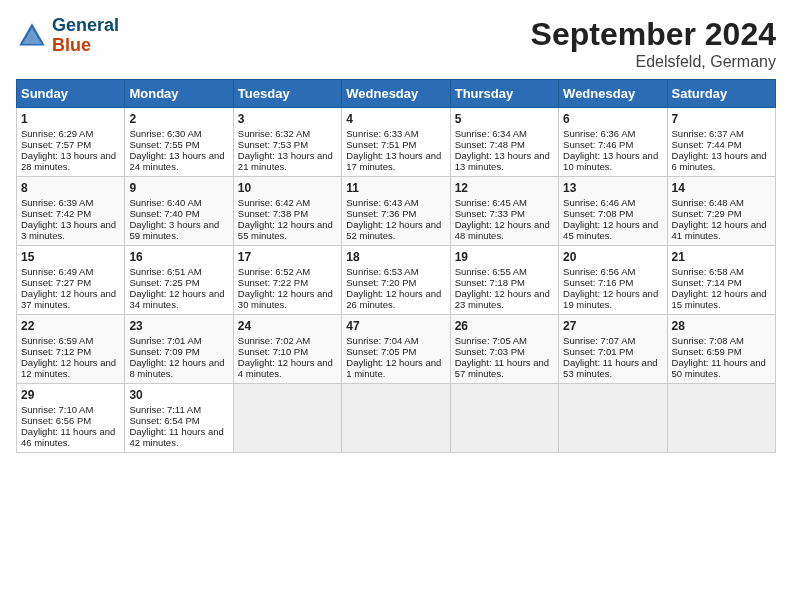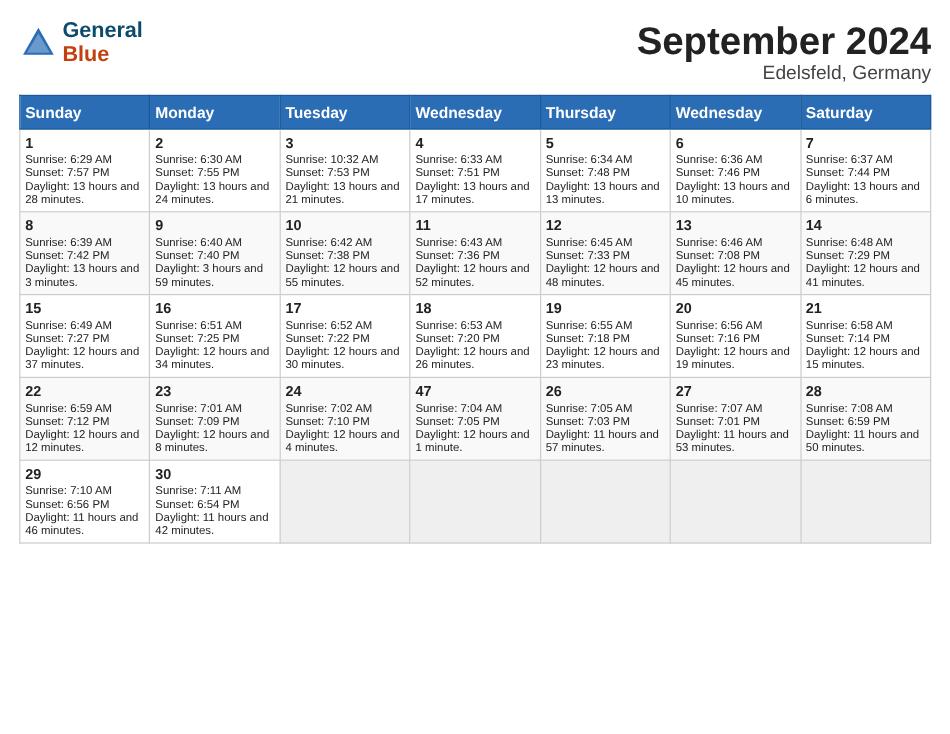--- a/index.html
+++ b/index.html
@@ -121,21 +121,21 @@
     <span>Daylight: 13 hours and 28 minutes.</span>
   </td>
         <td>
     <span class="day-num">2</span>
     <span>Sunrise: 6:30 AM</span><br>
     <span>Sunset: 7:55 PM</span><br>
     <span>Daylight: 13 hours and 24 minutes.</span>
   </td>
         <td>
     <span class="day-num">3</span>
-    <span>Sunrise: 10:32 AM</span><br>
+    <span>Sunrise: 6:32 AM</span><br>
     <span>Sunset: 7:53 PM</span><br>
     <span>Daylight: 13 hours and 21 minutes.</span>
   </td>
         <td>
     <span class="day-num">4</span>
     <span>Sunrise: 6:33 AM</span><br>
     <span>Sunset: 7:51 PM</span><br>
     <span>Daylight: 13 hours and 17 minutes.</span>
   </td>
         <td>

